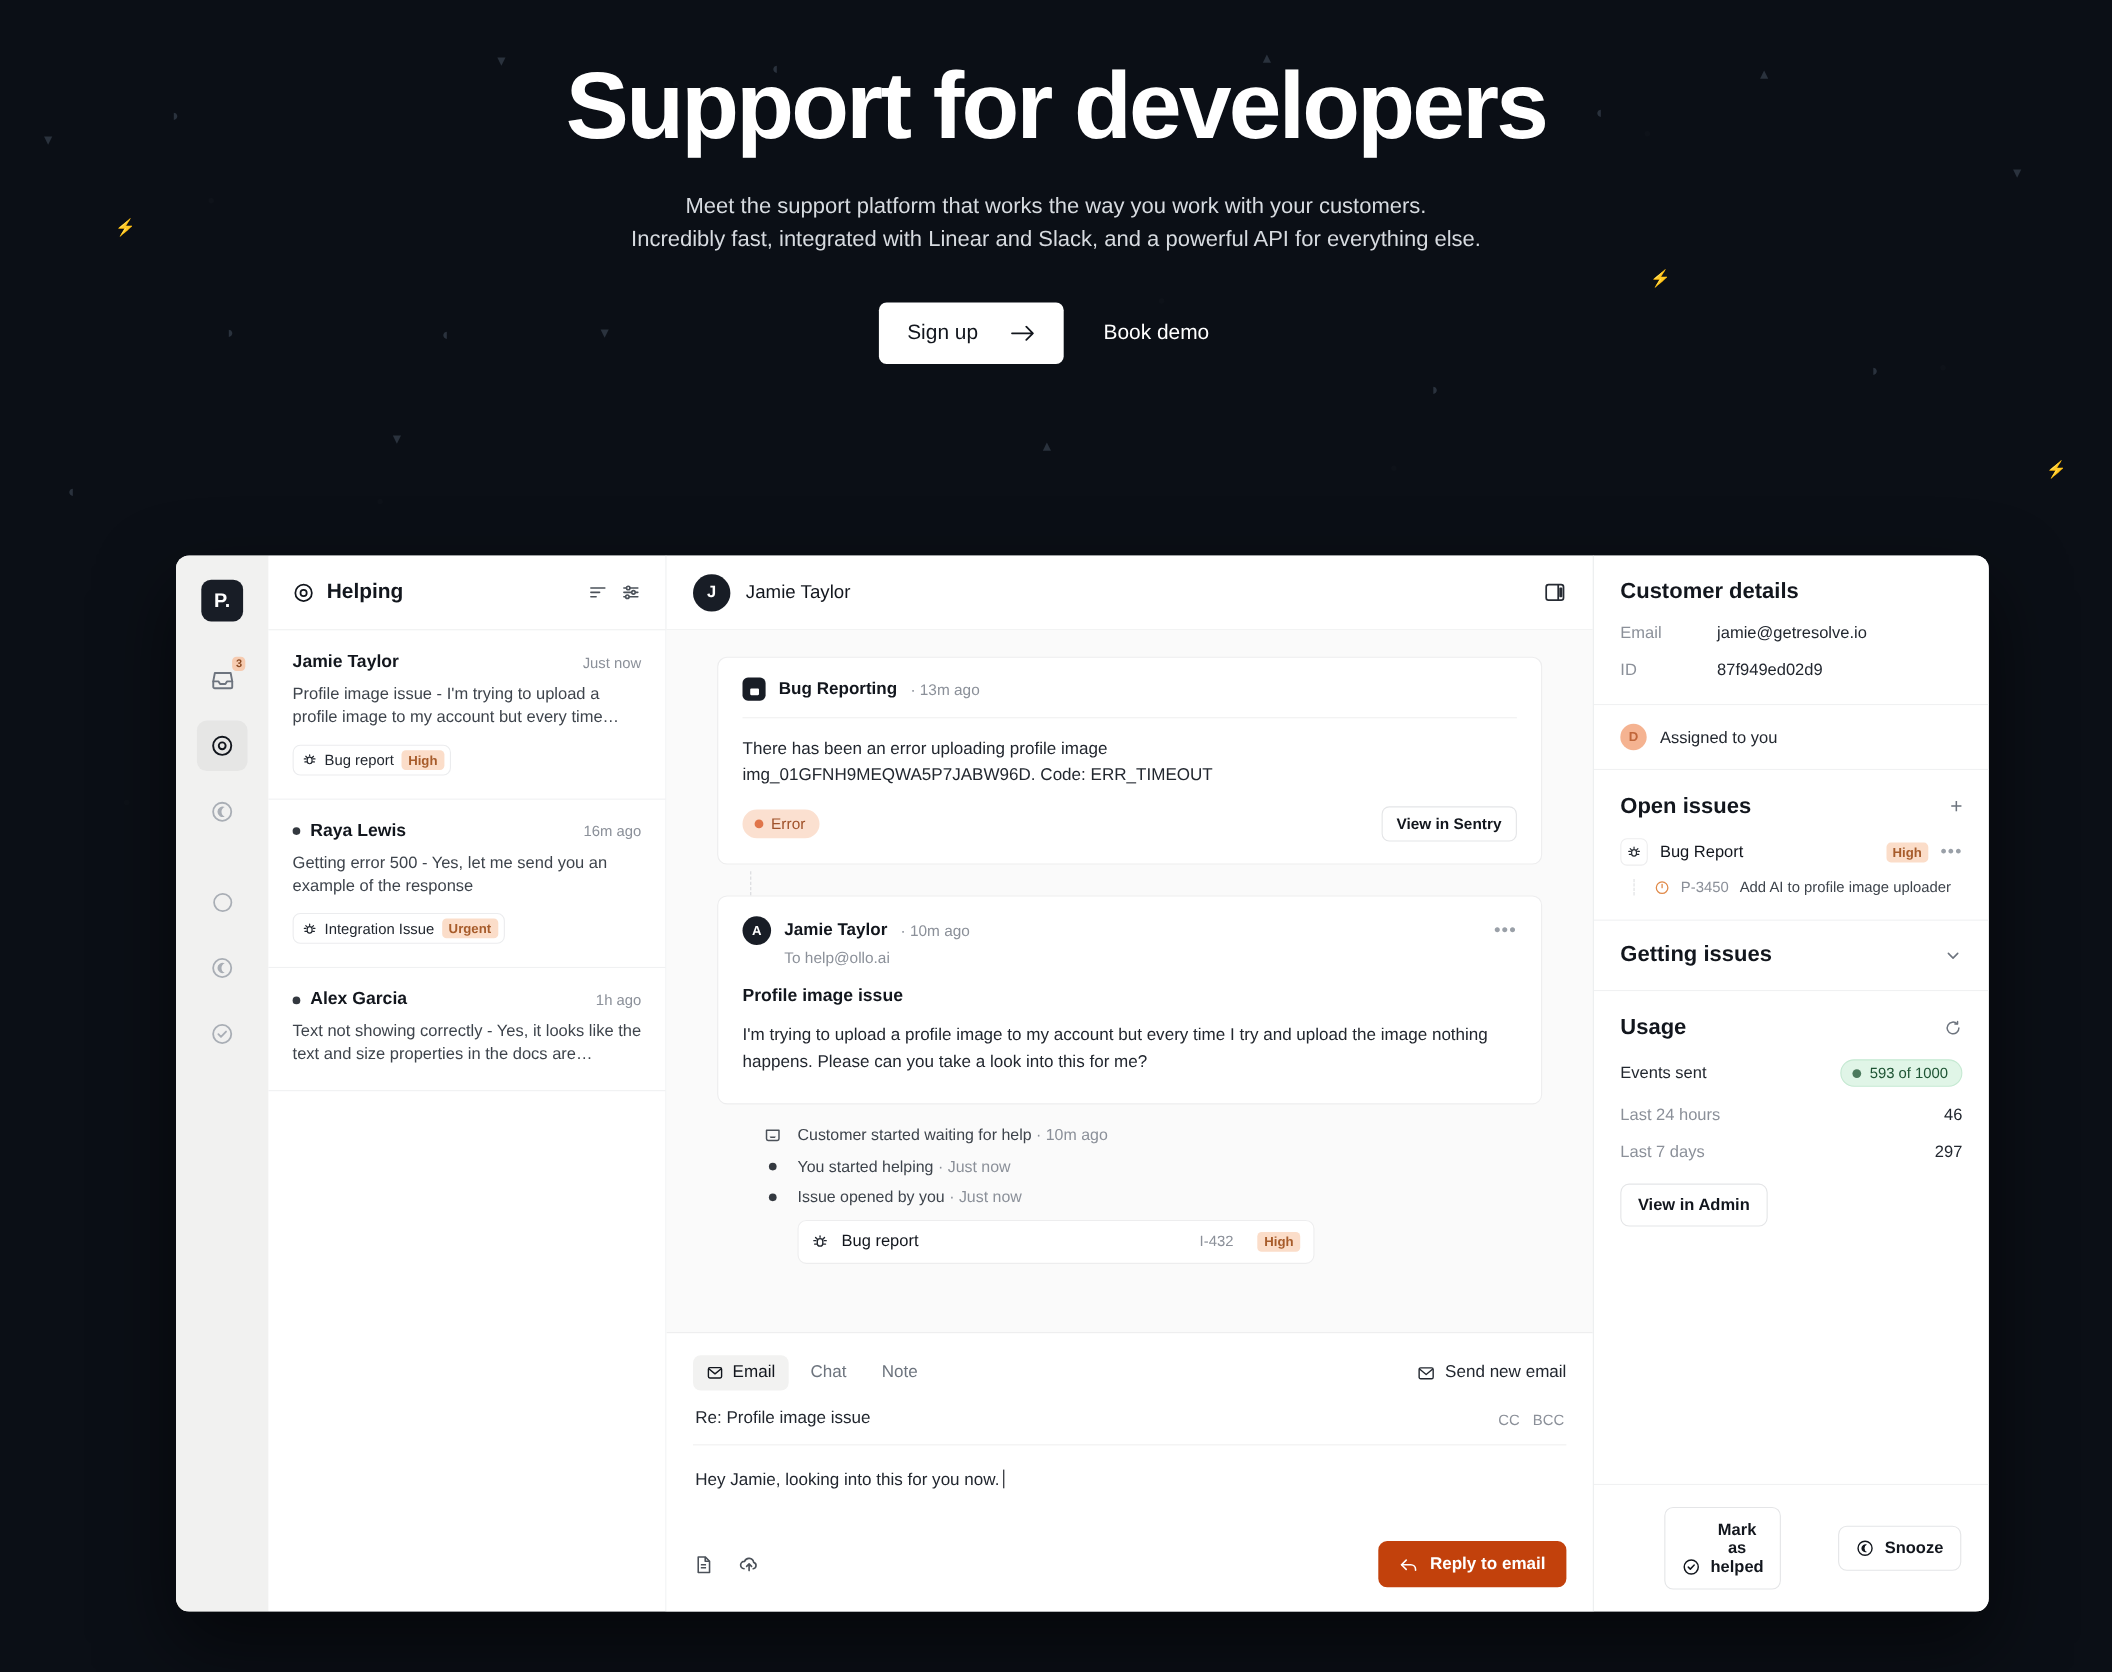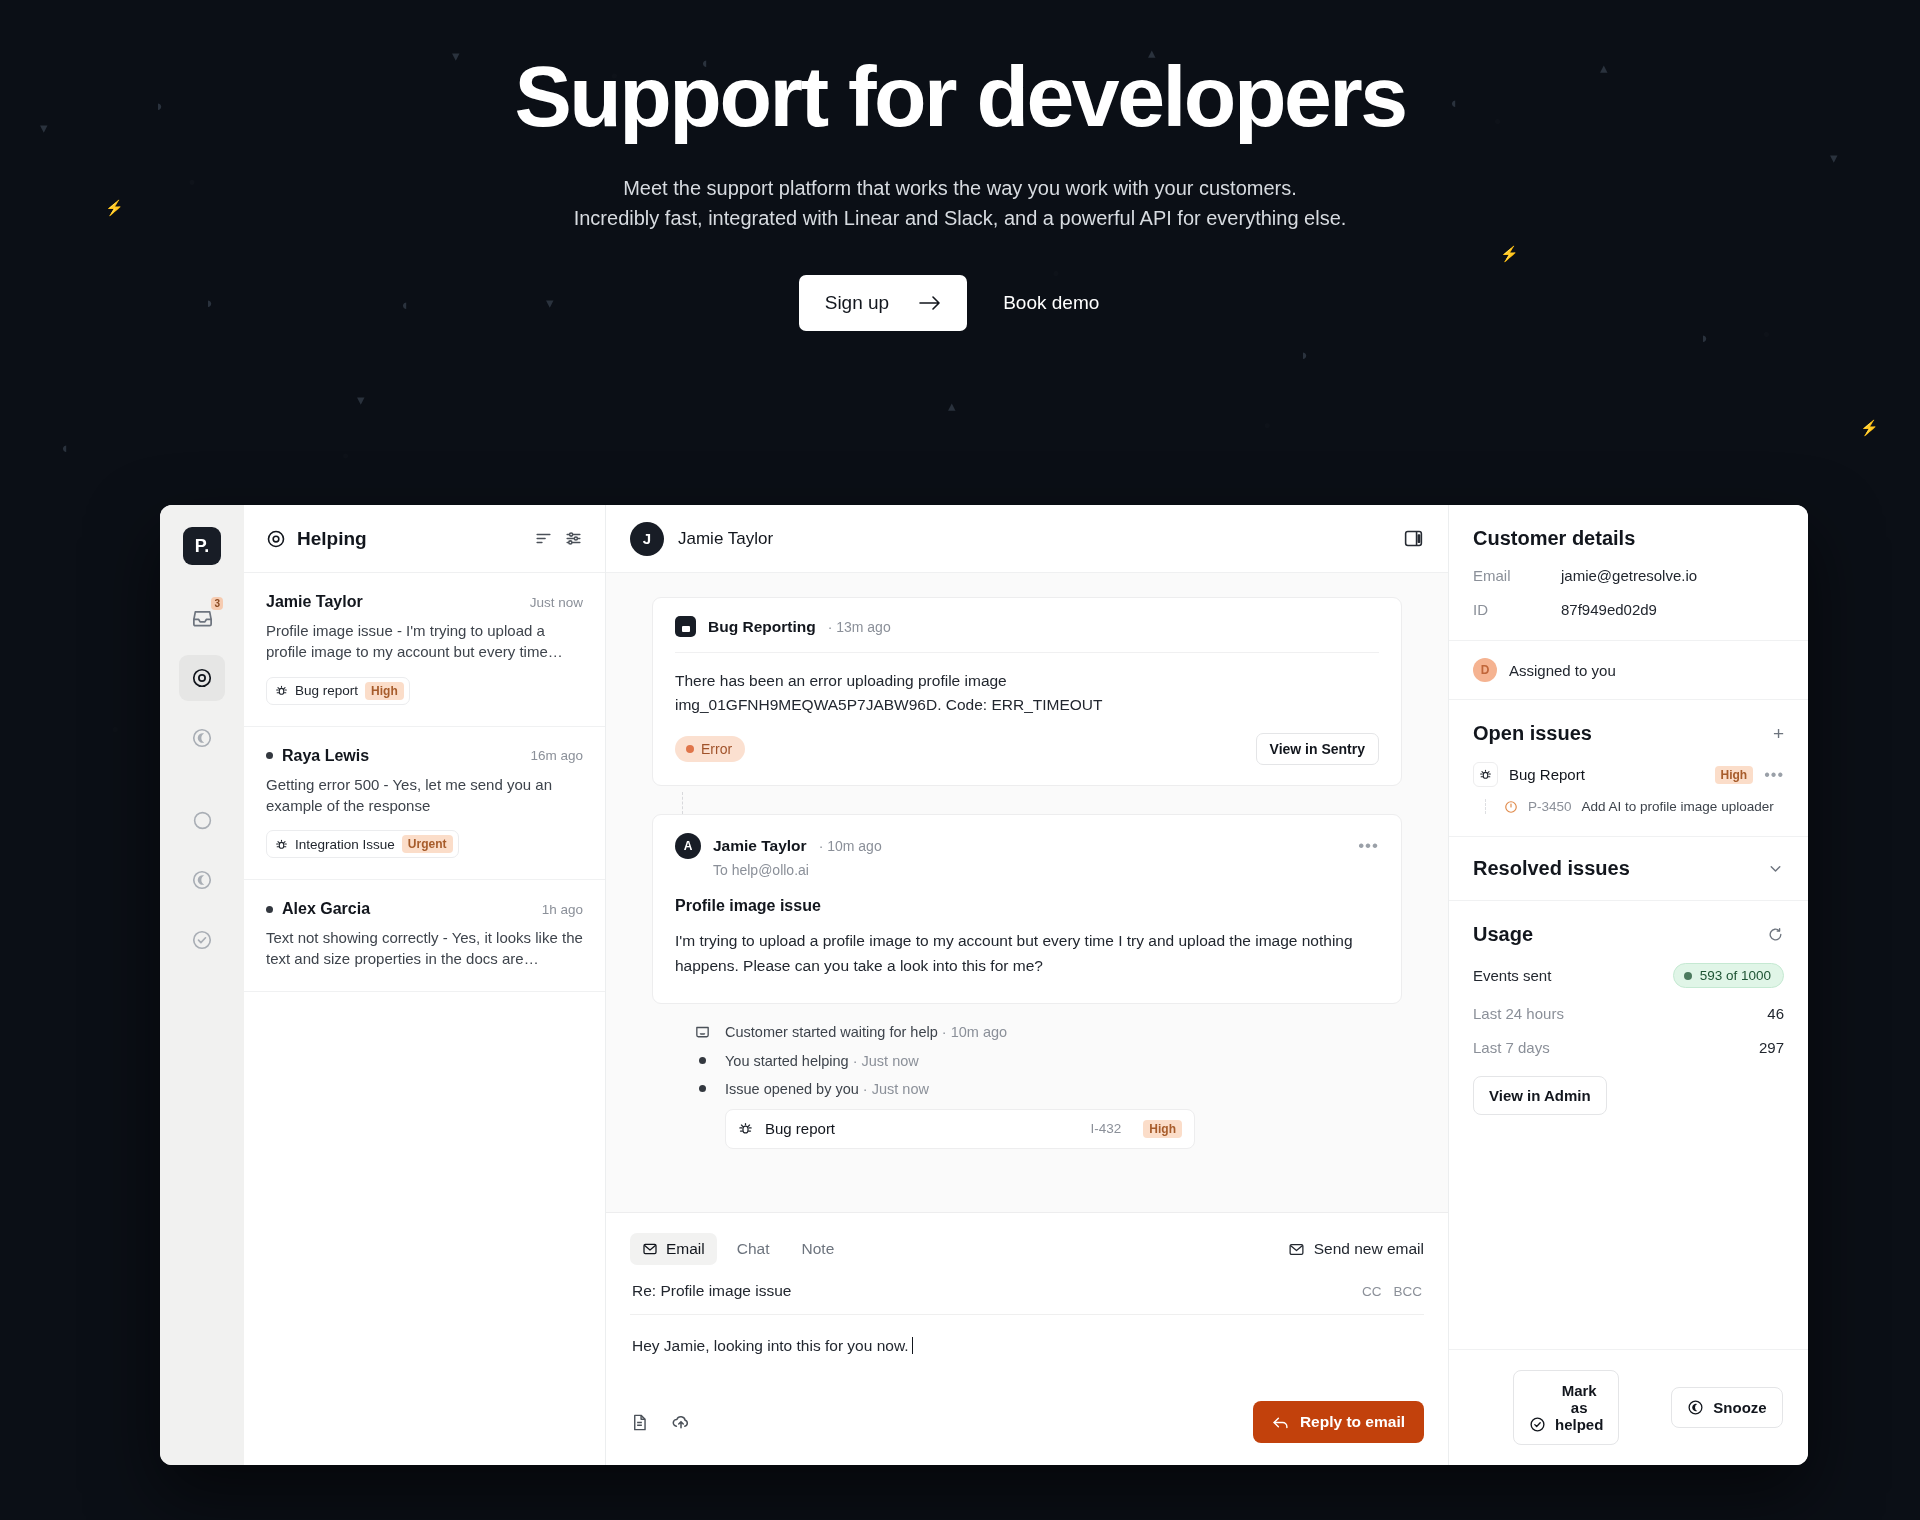--- a/index.html
+++ b/index.html
@@ -632,21 +632,21 @@
               <path d="M12 7v5" stroke-linecap="round"></path>
             </svg>
         </span>
         <span class="sub-id">P-3450</span>
         <span class="sub-text">Add AI to profile image uploader</span>
       </div>
     </div>
 
     <div class="d-sec" style="padding-top:20px;padding-bottom:20px;">
       <div class="d-head-row">
-        <span class="d-title">Resolved issues</span>
+        <span class="d-title">Getting issues</span>
         <span class="d-plus">
           <svg width="17" height="17" viewBox="0 0 24 24" fill="none" stroke="#6d747e" stroke-width="2" stroke-linecap="round" stroke-linejoin="round">
               <path d="M6 9.5l6 6 6-6"></path>
             </svg>
         </span>
       </div>
     </div>
 
     <div class="d-sec" style="border-bottom:none;">
       <div class="d-head-row">

